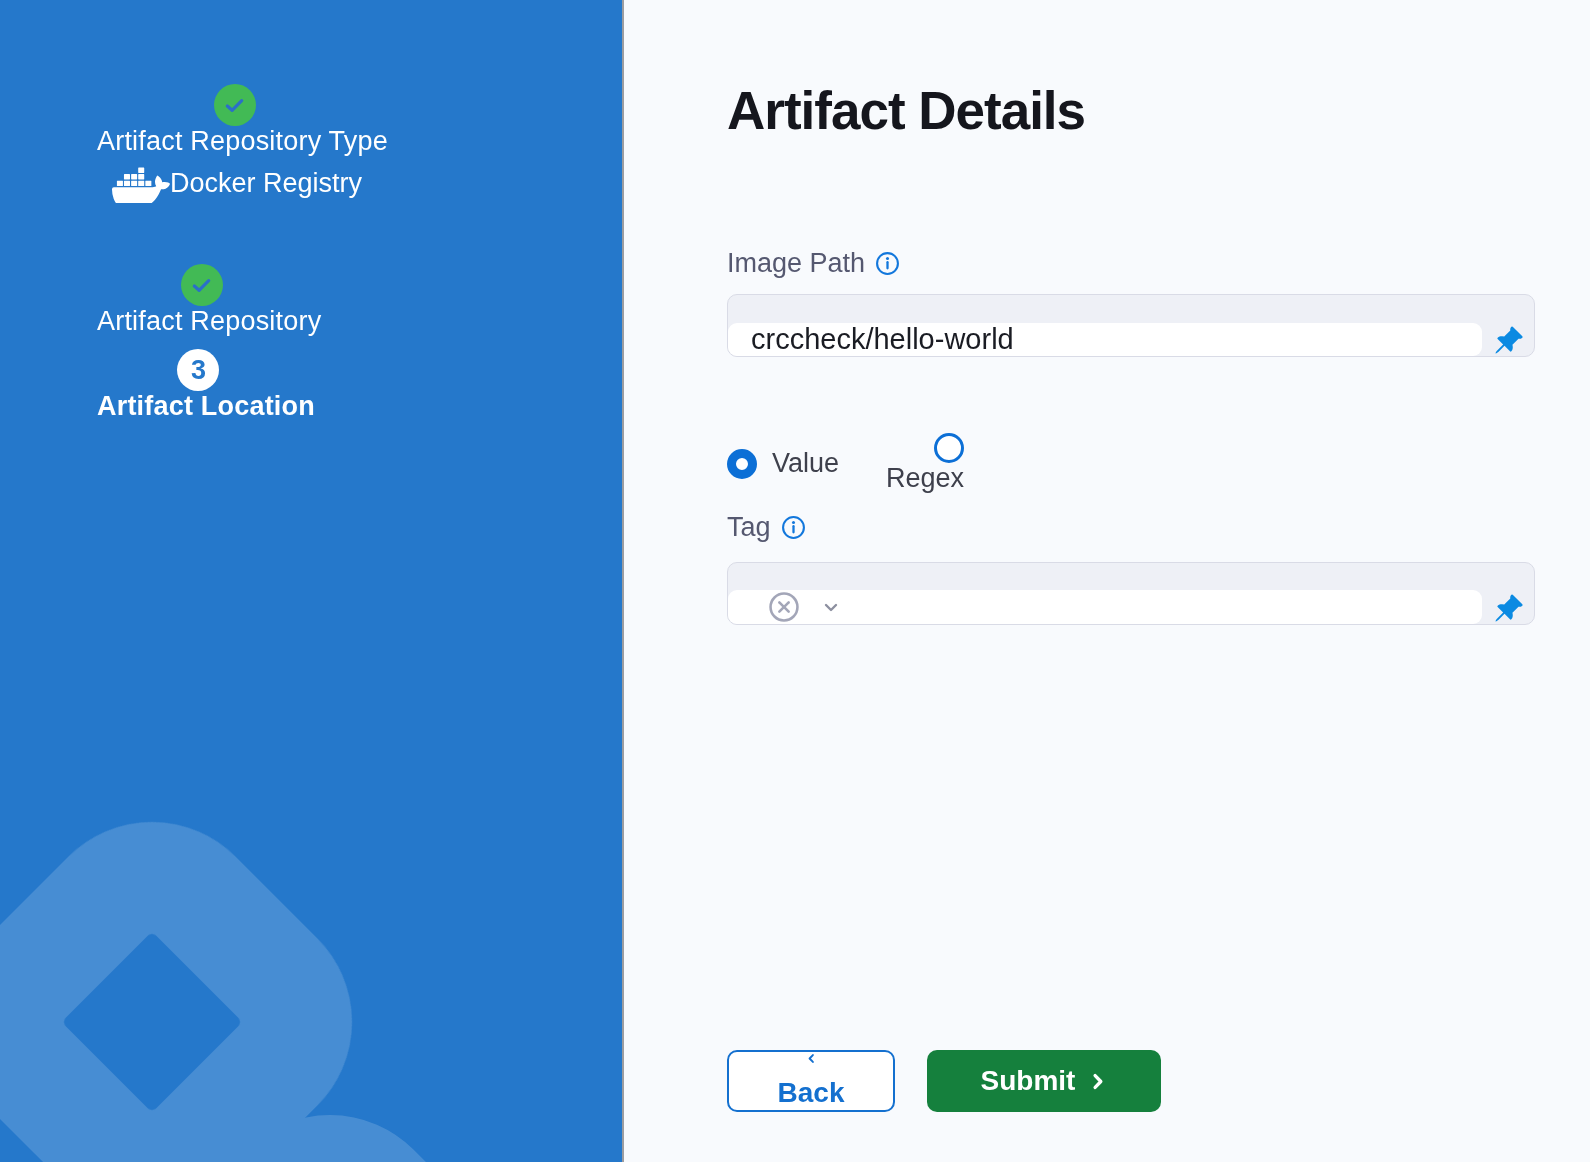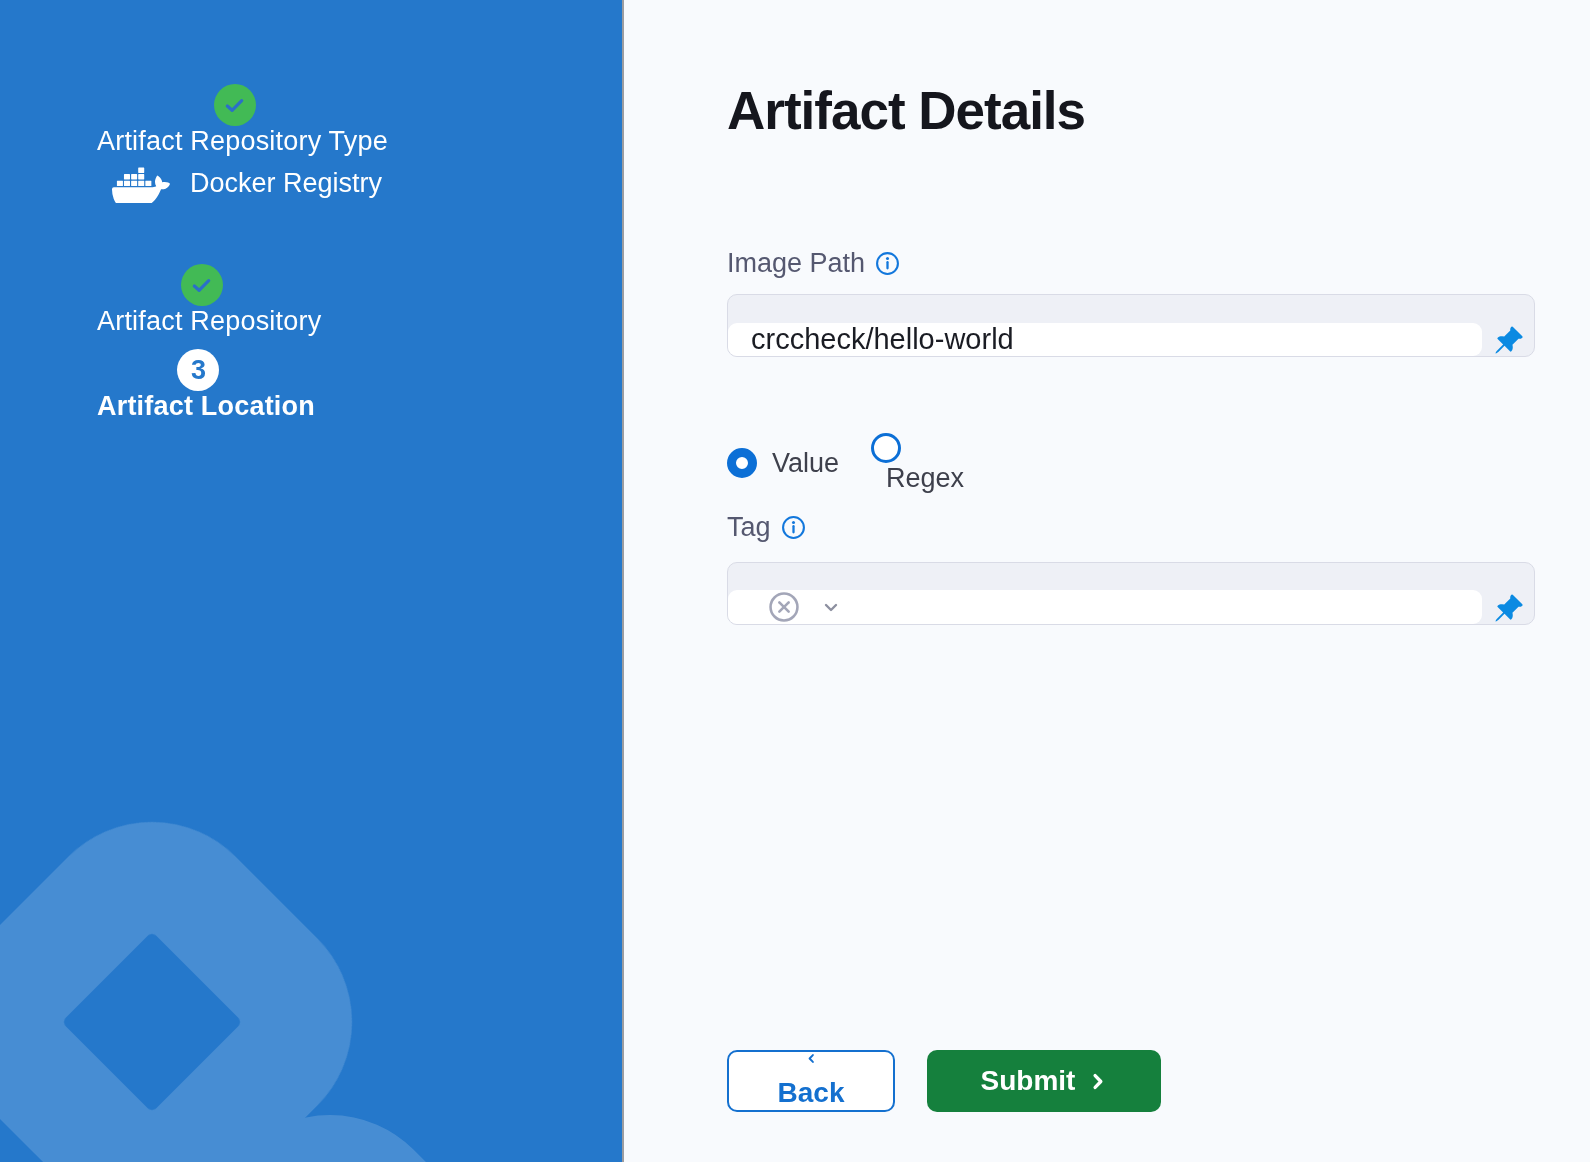--- a/index.html
+++ b/index.html
@@ -18,21 +18,21 @@
   .step-badge{
     width:42px;height:42px;border-radius:50%;flex:0 0 42px;
     display:flex;align-items:center;justify-content:center;
   }
   .badge-green{background:#42ba55;}
   .badge-white{background:#ffffff;}
   .step-num{font-size:27px;font-weight:700;color:#2578cb;line-height:1;}
   .step-label{margin-left:15px;color:#ffffff;font-size:27px;letter-spacing:.2px;white-space:nowrap;}
   .step-label.bold{font-weight:700;}
   .sub-row{position:absolute;display:flex;align-items:center;}
-  .sub-label{margin-left:20px;color:#ffffff;font-size:27px;white-space:nowrap;text-align:center;}
+  .sub-label{color:#ffffff;font-size:27px;white-space:nowrap;text-align:center;}
   
   .main{
     position:relative;flex:1;height:1162px;background:#f8fafd;
     border-left:2px solid #9c9da1;
     padding-left:9px;
   }
   .page-title{
     position:absolute;left:103px;top:80px;margin:0;
     font-size:53px;font-weight:700;color:#15161d;letter-spacing:-1px;
   }
@@ -54,21 +54,21 @@
     font-family:inherit;font-size:29px;color:#1a1c23;padding:0;
   }
   .trail-icon{display:flex;align-items:center;justify-content:center;cursor:pointer;background:none;border:none;padding:0;}
   .clear-btn{margin-left:16px;}
   .dd-btn{margin-left:18px;}
   .pin-cell{
     width:52px;flex:0 0 52px;display:flex;align-items:center;justify-content:center;
     background:transparent;border:none;cursor:pointer;padding:0;
   }
   .radio-row{position:absolute;left:103px;display:flex;align-items:center;}
-  .radio-item{display:flex;align-items:flex-start;cursor:pointer;}
+  .radio-item{display:flex;align-items:flex-end;cursor:pointer;}
   .radio-item + .radio-item{margin-left:32px;flex-direction:column;}
   .radio-dot{width:30px;height:30px;border-radius:50%;background:#fff;box-sizing:border-box;flex:0 0 30px;}
   .radio-dot.on{border:9px solid #0c6fd6;}
   .radio-dot.off{border:3px solid #0c6fd6;}
   .radio-text{margin-left:15px;font-size:27px;color:#3e404c;}
   .btn-row{position:absolute;left:103px;top:1050px;display:flex;align-items:center;}
   .btn{
     height:62px;box-sizing:border-box;border-radius:10px;cursor:pointer;
     display:flex;align-items:center;justify-content:center;gap:13px;
     font-family:inherit;font-size:28px;font-weight:700;

